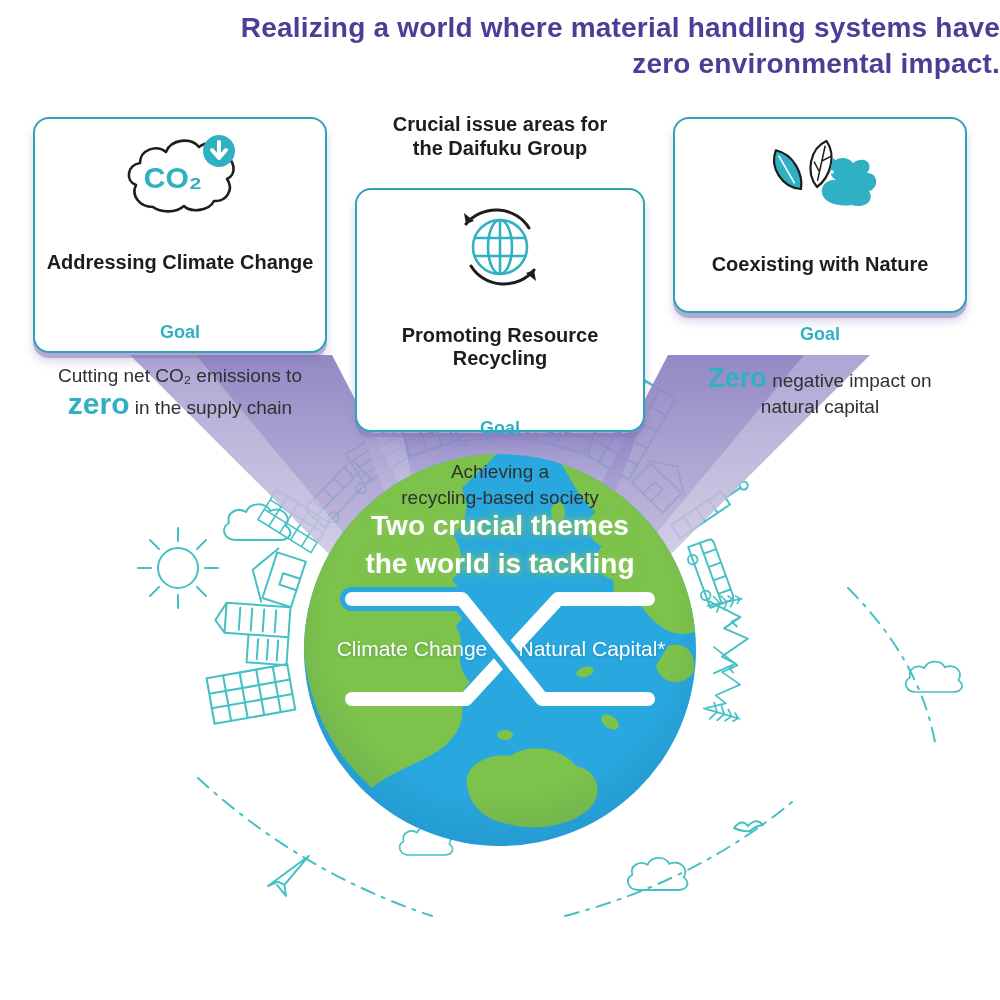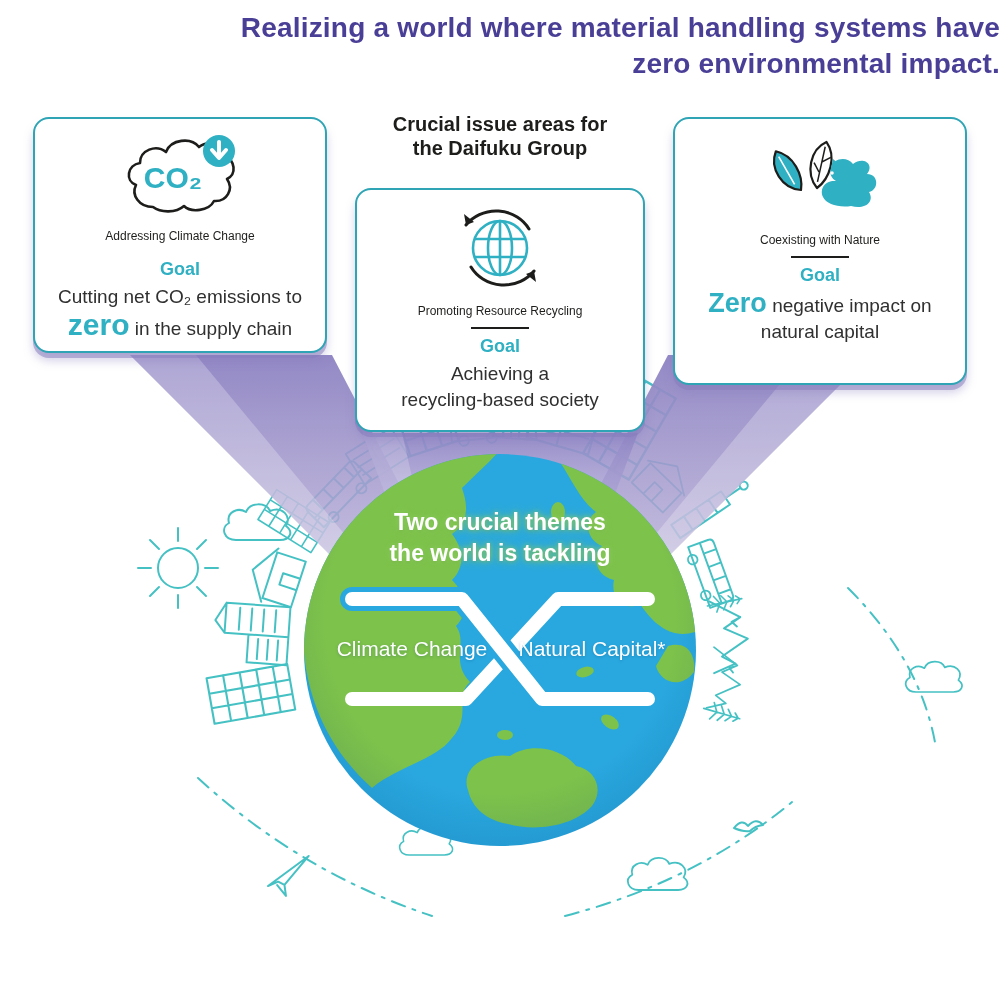--- a/index.html
+++ b/index.html
@@ -7,34 +7,34 @@
          font-family:"Liberation Sans","DejaVu Sans",sans-serif;}
   
   .main-title{position:absolute;top:10px;left:0;width:1000px;text-align:right;
     font-size:28px;line-height:1.28;font-weight:bold;color:#4a3f96;letter-spacing:.2px;z-index:7;}
   .group-header{position:absolute;top:112px;left:0;width:1000px;text-align:center;
     font-size:20px;line-height:1.22;font-weight:bold;color:#1d1d1b;z-index:7;}
   
   .card{position:absolute;background:#fff;border:2.5px solid #2fa4b5;border-radius:16px;
     box-shadow:0 5px 0 rgba(134,123,188,.5),0 8px 10px rgba(134,123,188,.35);
     display:flex;flex-direction:column;align-items:center;text-align:center;z-index:8;box-sizing:border-box;
-    padding:10px 8px 12px;}
+    padding:10px 8px 12px;gap:16px;}
   .card-left {left:33px; top:117px;width:294px;height:236px;}
   .card-mid  {left:355px;top:188px;width:290px;height:244px;}
-  .card-right{left:673px;top:117px;width:294px;height:268px;}
+  .card-right{left:673px;top:117px;width:294px;height:196px;}
   .card-icon{height:96px;display:flex;align-items:center;justify-content:center;}
-  .card-title{font-size:12px;font-weight:normal;color:#1d1d1b;margin-top:8px;}
+  .card-title{font-size:20px;font-weight:bold;color:#1d1d1b;margin-top:14px;}
   .card-divider{width:58px;height:2px;background:#1d1d1b;margin:9px auto 7px;}
   .goal-label{font-size:18px;font-weight:bold;color:#2fb0c3;margin-bottom:4px;}
   .card-body{font-size:19px;line-height:1.35;color:#303030;}
   .big-teal{font-size:30px;font-weight:bold;color:#2fb0c3;line-height:1;}
   .big-teal.medium{font-size:27px;}
   
   .globe-caption{position:absolute;top:507px;left:0;width:1000px;text-align:center;z-index:6;
-    font-size:23px;line-height:1.35;font-weight:bold;color:#fff;
+    font-size:28px;line-height:1.35;font-weight:bold;color:#fff;
     text-shadow:0 0 10px rgba(140,205,95,.95),0 0 4px rgba(140,205,95,.8),0 1px 3px rgba(0,0,0,.12);}
   .globe-label{position:absolute;z-index:6;font-size:21px;font-weight:normal;color:#fff;white-space:nowrap;
     transform:translate(-50%,-50%);text-shadow:0 1px 3px rgba(0,60,110,.25);}
   .label-left{left:412px;top:649px;}
   .label-right{left:592px;top:649px;}
   svg{display:block;}
   .bgart{position:absolute;left:0;top:0;z-index:1;}
 </style>
 </head>
 <body>

